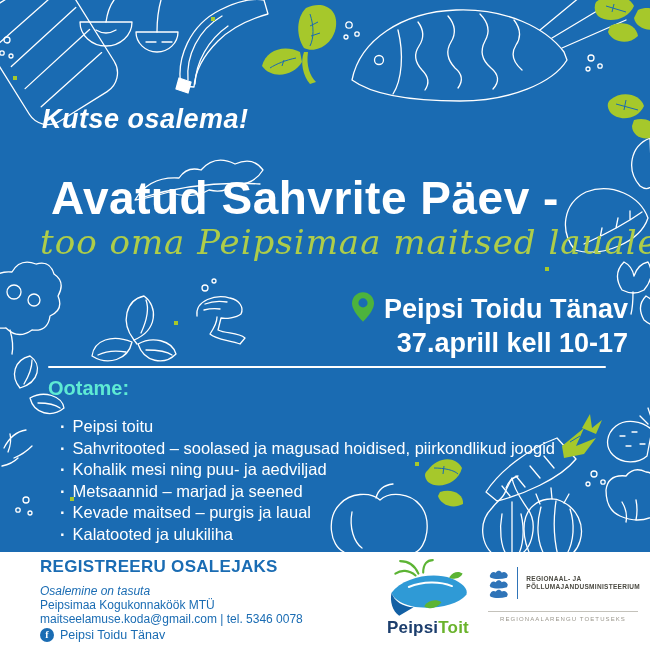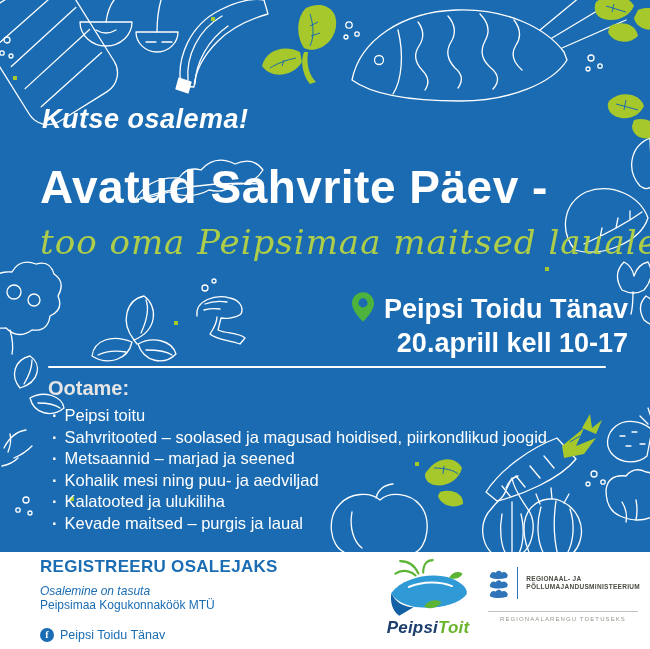--- a/index.html
+++ b/index.html
@@ -6,52 +6,52 @@
   .poster{
     position:relative;width:650px;height:649px;overflow:hidden;
     background:#1a6bb2;font-family:"Liberation Sans",sans-serif;
   }
   .deco{position:absolute;left:0;top:0;pointer-events:none;}
   .kicker{
     position:absolute;left:42px;top:104px;color:#ffffff;
     font-size:27px;font-weight:700;font-style:italic;letter-spacing:.5px;white-space:nowrap;
   }
   .title{
-    position:absolute;left:40px;top:160px;margin:0;color:#ffffff;
+    position:absolute;left:40px;top:160px;margin:11px;color:#ffffff;
     font-size:46px;font-weight:700;letter-spacing:.5px;white-space:nowrap;
   }
   .script{
     position:absolute;left:40px;top:222px;color:#aecd49;
     font-family:"DejaVu Serif",cursive;font-style:italic;
     font-size:34px;letter-spacing:1px;white-space:nowrap;
   }
   .location{
     position:absolute;right:22px;top:292px;text-align:right;color:#ffffff;
     font-weight:700;font-size:27px;line-height:34px;white-space:nowrap;
   }
   .pin{display:inline-block;vertical-align:-4px;margin-right:10px;}
   .divider{position:absolute;left:48px;top:366px;width:558px;height:2px;background:#ffffff;border-radius:1px;}
   .expect{position:absolute;left:48px;top:377px;}
-  .expect-h{color:#e5e5e5;font-size:20px;font-weight:700;margin-bottom:5px;}
-  .expect ul{list-style:none;margin:4px;padding:0;color:#ffffff;font-size:16.5px;line-height:21.5px;}
+  .expect-h{color:#5eead4;font-size:20px;font-weight:700;margin-bottom:16px;}
+  .expect ul{list-style:none;margin:12px;padding:0;color:#ffffff;font-size:16.5px;line-height:21.5px;}
   .expect li{white-space:nowrap;}
   .bullet{display:inline-block;margin-right:7px;font-weight:700;}
   .footer{position:absolute;left:0;bottom:0;width:650px;height:97px;background:#ffffff;}
   .reg-h{position:absolute;left:40px;top:5px;color:#1a6cb3;font-size:17px;font-weight:700;letter-spacing:.3px;white-space:nowrap;}
   .f-line{position:absolute;left:40px;color:#1a6cb3;font-size:12px;white-space:nowrap;}
   .free{top:32px;font-style:italic;}
   .org{top:46px;}
   .contact{top:60px;}
   .fb-row{position:absolute;left:40px;top:76px;display:flex;align-items:center;gap:6px;color:#1a6cb3;font-size:12.5px;white-space:nowrap;}
   .fb-icon{
     width:14px;height:14px;border-radius:50%;background:#1a6cb3;color:#ffffff;
     font-size:10px;font-weight:700;display:flex;align-items:center;justify-content:center;
     font-family:"Liberation Serif",serif;line-height:1;
   }
-  .logo-pt{position:absolute;left:372px;top:6px;width:112px;text-align:center;font-style:italic;}
+  .logo-pt{position:absolute;left:372px;top:6px;width:112px;text-align:center;}
   .logo-pt .pt-text{font-size:17px;font-weight:700;letter-spacing:.2px;margin-top:-2px;}
   .pt-navy{color:#1c3e6d;}
   .pt-green{color:#6ab32c;}
   .logo-min{position:absolute;left:488px;top:14px;width:152px;}
   .min-row{display:flex;align-items:center;}
   .min-vline{width:1px;height:32px;background:#2f74b8;margin:0 8px 0 7px;}
   .min-name{color:#4b4a42;font-size:6.5px;font-weight:700;letter-spacing:.3px;line-height:8.5px;text-transform:uppercase;}
   .min-sub{
     margin-top:11px;border-top:1px solid #c4c2bb;padding-top:4px;width:150px;
     color:#9a968c;font-size:6px;letter-spacing:1.1px;text-align:center;text-transform:uppercase;white-space:nowrap;
@@ -237,41 +237,42 @@
 
   <div class="script">too oma Peipsimaa maitsed lauale</div>
 
   <div class="location">
     <div>
       <svg class="pin" width="22" height="30" viewBox="0 0 24 32">
         <path d="M12 0C5.4 0 0 5.4 0 12c0 9 12 20 12 20s12-11 12-20C24 5.4 18.6 0 12 0z" fill="#4db33c"></path>
         <circle cx="12" cy="11.5" r="5" fill="#1a6bb2"></circle>
       </svg><span>Peipsi Toidu Tänav</span>
     </div>
-    <div>20.aprill kell 10-17</div>
+    <div>37.aprill kell 10-17</div>
   </div>
 
   <div class="divider"></div>
 
   <div class="expect">
     <div class="expect-h">Ootame:</div>
     <ul>
       <li><span class="bullet">·</span><span>Peipsi toitu</span></li>
       <li><span class="bullet">·</span><span>Sahvritooted – soolased ja magusad hoidised, piirkondlikud joogid</span></li>
+      <li><span class="bullet">·</span><span>Kohalik mesi ning puu- ja aedviljad</span></li>
       <li><span class="bullet">·</span><span>Metsaannid – marjad ja seened</span></li>
-      <li><span class="bullet">·</span><span>Kohalik mesi ning puu- ja aedviljad</span></li>
+      <li><span class="bullet">·</span><span>Kevade maitsed – purgis ja laual</span></li>
       <li><span class="bullet">·</span><span>Kalatooted ja ulukiliha</span></li>
-      <li><span class="bullet">·</span><span>Kevade maitsed – purgis ja laual</span></li>
     </ul>
   </div>
 
   <div class="footer">
     <div class="reg-h">REGISTREERU OSALEJAKS</div>
     <div class="f-line free">Osalemine on tasuta</div>
     <div class="f-line org">Peipsimaa Kogukonnaköök MTÜ</div>
+    <div class="f-line contact">maitseelamuse.koda@gmail.com | tel. 5346 0078</div>
     <div class="fb-row">
       <span class="fb-icon">f</span>
       <span>Peipsi Toidu Tänav</span>
     </div>
 
     <div class="logo-pt">
       <svg width="96" height="58" viewBox="0 0 100 60">
         <g stroke="#5cb434" fill="none" stroke-width="2.2" stroke-linecap="round">
           <path d="M40,16 C36,7 29,3 21,3"></path>
           <path d="M45,15 C45,6 49,2 55,2"></path>

